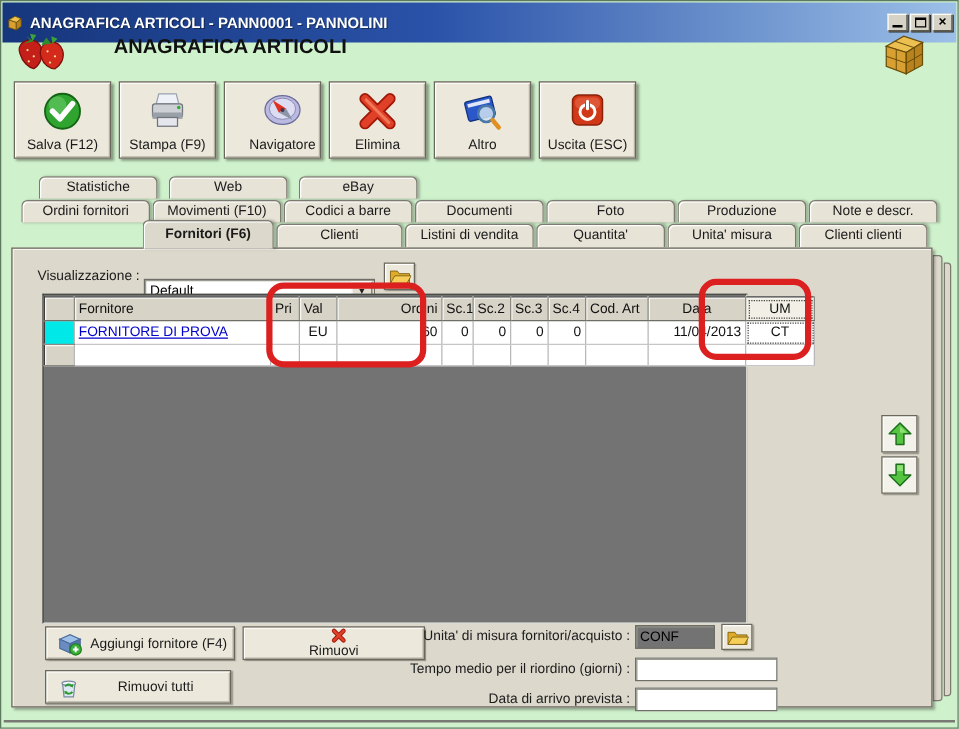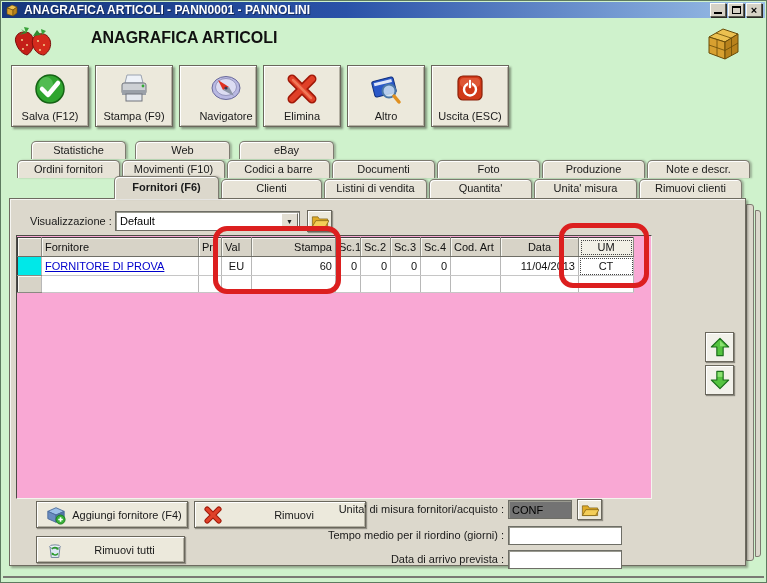--- a/index.html
+++ b/index.html
@@ -1,20 +1,20 @@
 <!DOCTYPE html>
 <html><head>
 <meta charset="utf-8">
 <style>
   html,body{margin:0;padding:0;background:#9aa89a;}
   *{box-sizing:border-box;font-family:"Liberation Sans",sans-serif;}
   #win{position:relative;width:767px;height:583px;background:#cff2cc;
        border:1px solid #5d7a5f;overflow:hidden;}
   
-  #titlebar{position:absolute;left:1px;top:1px;right:1px;height:16px;
+  #titlebar{position:absolute;left:1px;top:1px;right:1px;height:32px;
     background:linear-gradient(90deg,#16367c 0%,#2a52a8 45%,#9cc0e8 100%);
     display:flex;align-items:center;padding:0 3px;}
   #titlebar .ttl{color:#fff;font-weight:bold;font-size:12px;margin-left:5px;white-space:nowrap;
     text-shadow:1px 1px 0 rgba(0,0,0,.4);}
   .winbtn{width:16px;height:14px;background:#d6d2c6;border:1px solid;
     border-color:#fdfdf6 #5a5a50 #5a5a50 #fdfdf6;box-shadow:1px 1px 0 #2a2a26;
     margin-left:2px;display:flex;align-items:flex-end;justify-content:center;
     font-size:11px;line-height:11px;font-weight:bold;color:#000;cursor:pointer;}
   .winbtn .minbar{width:8px;height:2px;background:#000;margin-bottom:2px;}
   .winbtn .maxbox{width:9px;height:8px;border:1px solid #000;border-top-width:2px;margin-bottom:2px;}
@@ -34,29 +34,29 @@
     border-radius:5px 5px 0 0;font-size:11px;color:#1a1a1a;text-align:center;line-height:17px;
     box-shadow:inset 1px 1px 0 #fff,2px 0 2px rgba(70,70,60,.35);cursor:pointer;white-space:nowrap;overflow:hidden;}
   .tab.r3{height:19px;}
   .tab.active{top:175px;height:23px;background:#dcd8cc;font-weight:bold;line-height:21px;z-index:4;}
   
   #panel{position:absolute;left:8px;top:197px;width:737px;height:368px;background:#dcd8cc;
     border:1px solid #6e6b60;box-shadow:inset 1px 1px 0 rgba(255,255,255,.75),2px 2px 2px rgba(50,50,40,.4);z-index:2;}
   .stack-strip{position:absolute;background:#dcd8cc;border:1px solid #7d7a70;z-index:1;border-radius:0 3px 3px 0;}
   
   .smalllabel{position:absolute;font-size:11px;color:#1a1a1a;white-space:nowrap;}
-  #viewdd{position:absolute;left:105px;top:12px;width:185px;height:20px;background:#fff;
+  #viewdd{position:absolute;left:105px;top:24px;width:185px;height:20px;background:#fff;
     border:1px solid #6e6e66;box-shadow:inset 1px 1px 0 #9a9a90;display:flex;align-items:center;cursor:pointer;}
   #viewdd .val{flex:1;font-size:11px;padding-left:4px;}
   #viewdd .arrowbtn{width:17px;height:16px;margin-right:1px;background:#e2ded2;border:1px solid;
     border-color:#fff #6a675c #6a675c #fff;font-size:7px;text-align:center;line-height:15px;color:#222;}
   .folderbtn{position:absolute;width:25px;height:22px;background:#ece9dc;border:1px solid #6a675c;
     box-shadow:inset 1px 1px 0 #fff,1px 1px 1px rgba(40,40,30,.4);display:flex;align-items:center;justify-content:center;cursor:pointer;}
   
-  #gridvoid{position:absolute;left:6px;top:36px;width:636px;height:264px;background:#f9a8d4;
+  #gridvoid{position:absolute;left:24px;top:36px;width:564px;height:264px;background:#737373;
     border-top:1px solid #4c4c46;border-left:1px solid #4c4c46;border-right:1px solid #f4f4ee;border-bottom:1px solid #f4f4ee;}
   table#grid{border-collapse:collapse;table-layout:fixed;width:616px;margin:1px 0 0 0;background:#fff;
     border:1px solid #3c3c3c;}
   #grid th{background:#d7d3c7;border-right:1px solid #8a8a82;border-bottom:1px solid #6e6e66;
     box-shadow:inset 1px 1px 0 #f8f8f2;font-size:11px;font-weight:normal;color:#111;
     height:19px;padding:0 3px;text-align:left;overflow:hidden;white-space:nowrap;}
   #grid td{border-right:1px solid #b8b8b8;border-bottom:1px solid #c6c6c6;font-size:11px;color:#111;
     height:19px;padding:0 3px;background:#fff;overflow:hidden;white-space:nowrap;}
   #grid tr.r2 td{height:17px;}
   #grid td.sel{background:#d7d3c7;box-shadow:inset 1px 1px 0 #f8f8f2;border-bottom:1px solid #8a8a82;}
@@ -202,21 +202,21 @@
   <div class="tab" style="left:331px;top:159px;width:103px;">Documenti</div>
   <div class="tab" style="left:436px;top:159px;width:103px;">Foto</div>
   <div class="tab" style="left:541px;top:159px;width:103px;">Produzione</div>
   <div class="tab" style="left:646px;top:159px;width:103px;">Note e descr.</div>
 
   <div class="tab active" style="left:113px;width:105px;">Fornitori (F6)</div>
   <div class="tab r3" style="left:220px;top:178px;width:101px;">Clienti</div>
   <div class="tab r3" style="left:323px;top:178px;width:103px;">Listini di vendita</div>
   <div class="tab r3" style="left:428px;top:178px;width:103px;">Quantita'</div>
   <div class="tab r3" style="left:533px;top:178px;width:103px;">Unita' misura</div>
-  <div class="tab r3" style="left:638px;top:178px;width:103px;">Rimuovi clienti</div>
+  <div class="tab r3" style="left:638px;top:178px;width:103px;">Clienti clienti</div>
 
   <div class="stack-strip" style="left:745px;top:203px;width:8px;height:357px;"></div>
   <div class="stack-strip" style="left:754px;top:209px;width:6px;height:347px;"></div>
 
   <div id="panel">
 
     <span class="smalllabel" style="left:20px;top:16px;">Visualizzazione :</span>
     <div id="viewdd">
       <span class="val">Default</span>
       <span class="arrowbtn">▼</span>
@@ -243,21 +243,21 @@
             <col style="width:50px">
             <col style="width:78px">
             <col style="width:55px">
         </colgroup>
         <tbody>
             <tr>
           <th></th>
           <th>Fornitore</th>
           <th>Pri</th>
           <th>Val</th>
-          <th class="num" style="text-align:right;">Stampa</th>
+          <th class="num" style="text-align:right;">Ordini</th>
           <th>Sc.1</th>
           <th>Sc.2</th>
           <th>Sc.3</th>
           <th>Sc.4</th>
           <th>Cod. Art</th>
           <th style="text-align:center;">Data</th>
           <th class="focuscol">UM</th>
         </tr>
         <tr>
           <td class="sel cyan"></td>
@@ -310,21 +310,21 @@
     <div class="pbtn" style="left:6px;top:302px;width:152px;">
       <svg width="22" height="20" viewBox="0 0 24 22">
         <polygon points="3,7 12,3 21,7 12,11" fill="#9cc0e8" stroke="#4a6a9a" stroke-width="1"></polygon>
         <polygon points="3,7 12,11 12,19 3,15" fill="#6a8cc0" stroke="#4a6a9a" stroke-width="1"></polygon>
         <polygon points="12,11 21,7 21,15 12,19" fill="#5474a8" stroke="#4a6a9a" stroke-width="1"></polygon>
         <circle cx="17" cy="16" r="5" fill="#38b038" stroke="#1a7a1a" stroke-width="1"></circle>
         <path d="M17 13.5 V18.5 M14.5 16 H19.5" stroke="#fff" stroke-width="1.8"></path>
       </svg>
       <span class="lbl">Aggiungi fornitore (F4)</span>
     </div>
-    <div class="pbtn" style="left:164px;top:302px;width:172px;">
+    <div class="pbtn" style="left:164px;top:302px;width:146px;flex-direction:column;">
       <svg width="20" height="20" viewBox="0 0 24 24">
         <path d="M5 5 L19 19 M19 5 L5 19" stroke="#a01808" stroke-width="6.5" stroke-linecap="round"></path>
         <path d="M5 5 L19 19 M19 5 L5 19" stroke="#e04028" stroke-width="4" stroke-linecap="round"></path>
       </svg>
       <span class="lbl">Rimuovi</span>
     </div>
     <div class="pbtn" style="left:6px;top:337px;width:149px;">
       <svg width="20" height="20" viewBox="0 0 24 24">
         <path d="M6 8 L7.5 21 L16.5 21 L18 8 Z" fill="#dce8f4" stroke="#7a8aa0" stroke-width="1.2"></path>
         <ellipse cx="12" cy="8" rx="6.5" ry="2.2" fill="#eef4fa" stroke="#7a8aa0" stroke-width="1.2"></ellipse>

